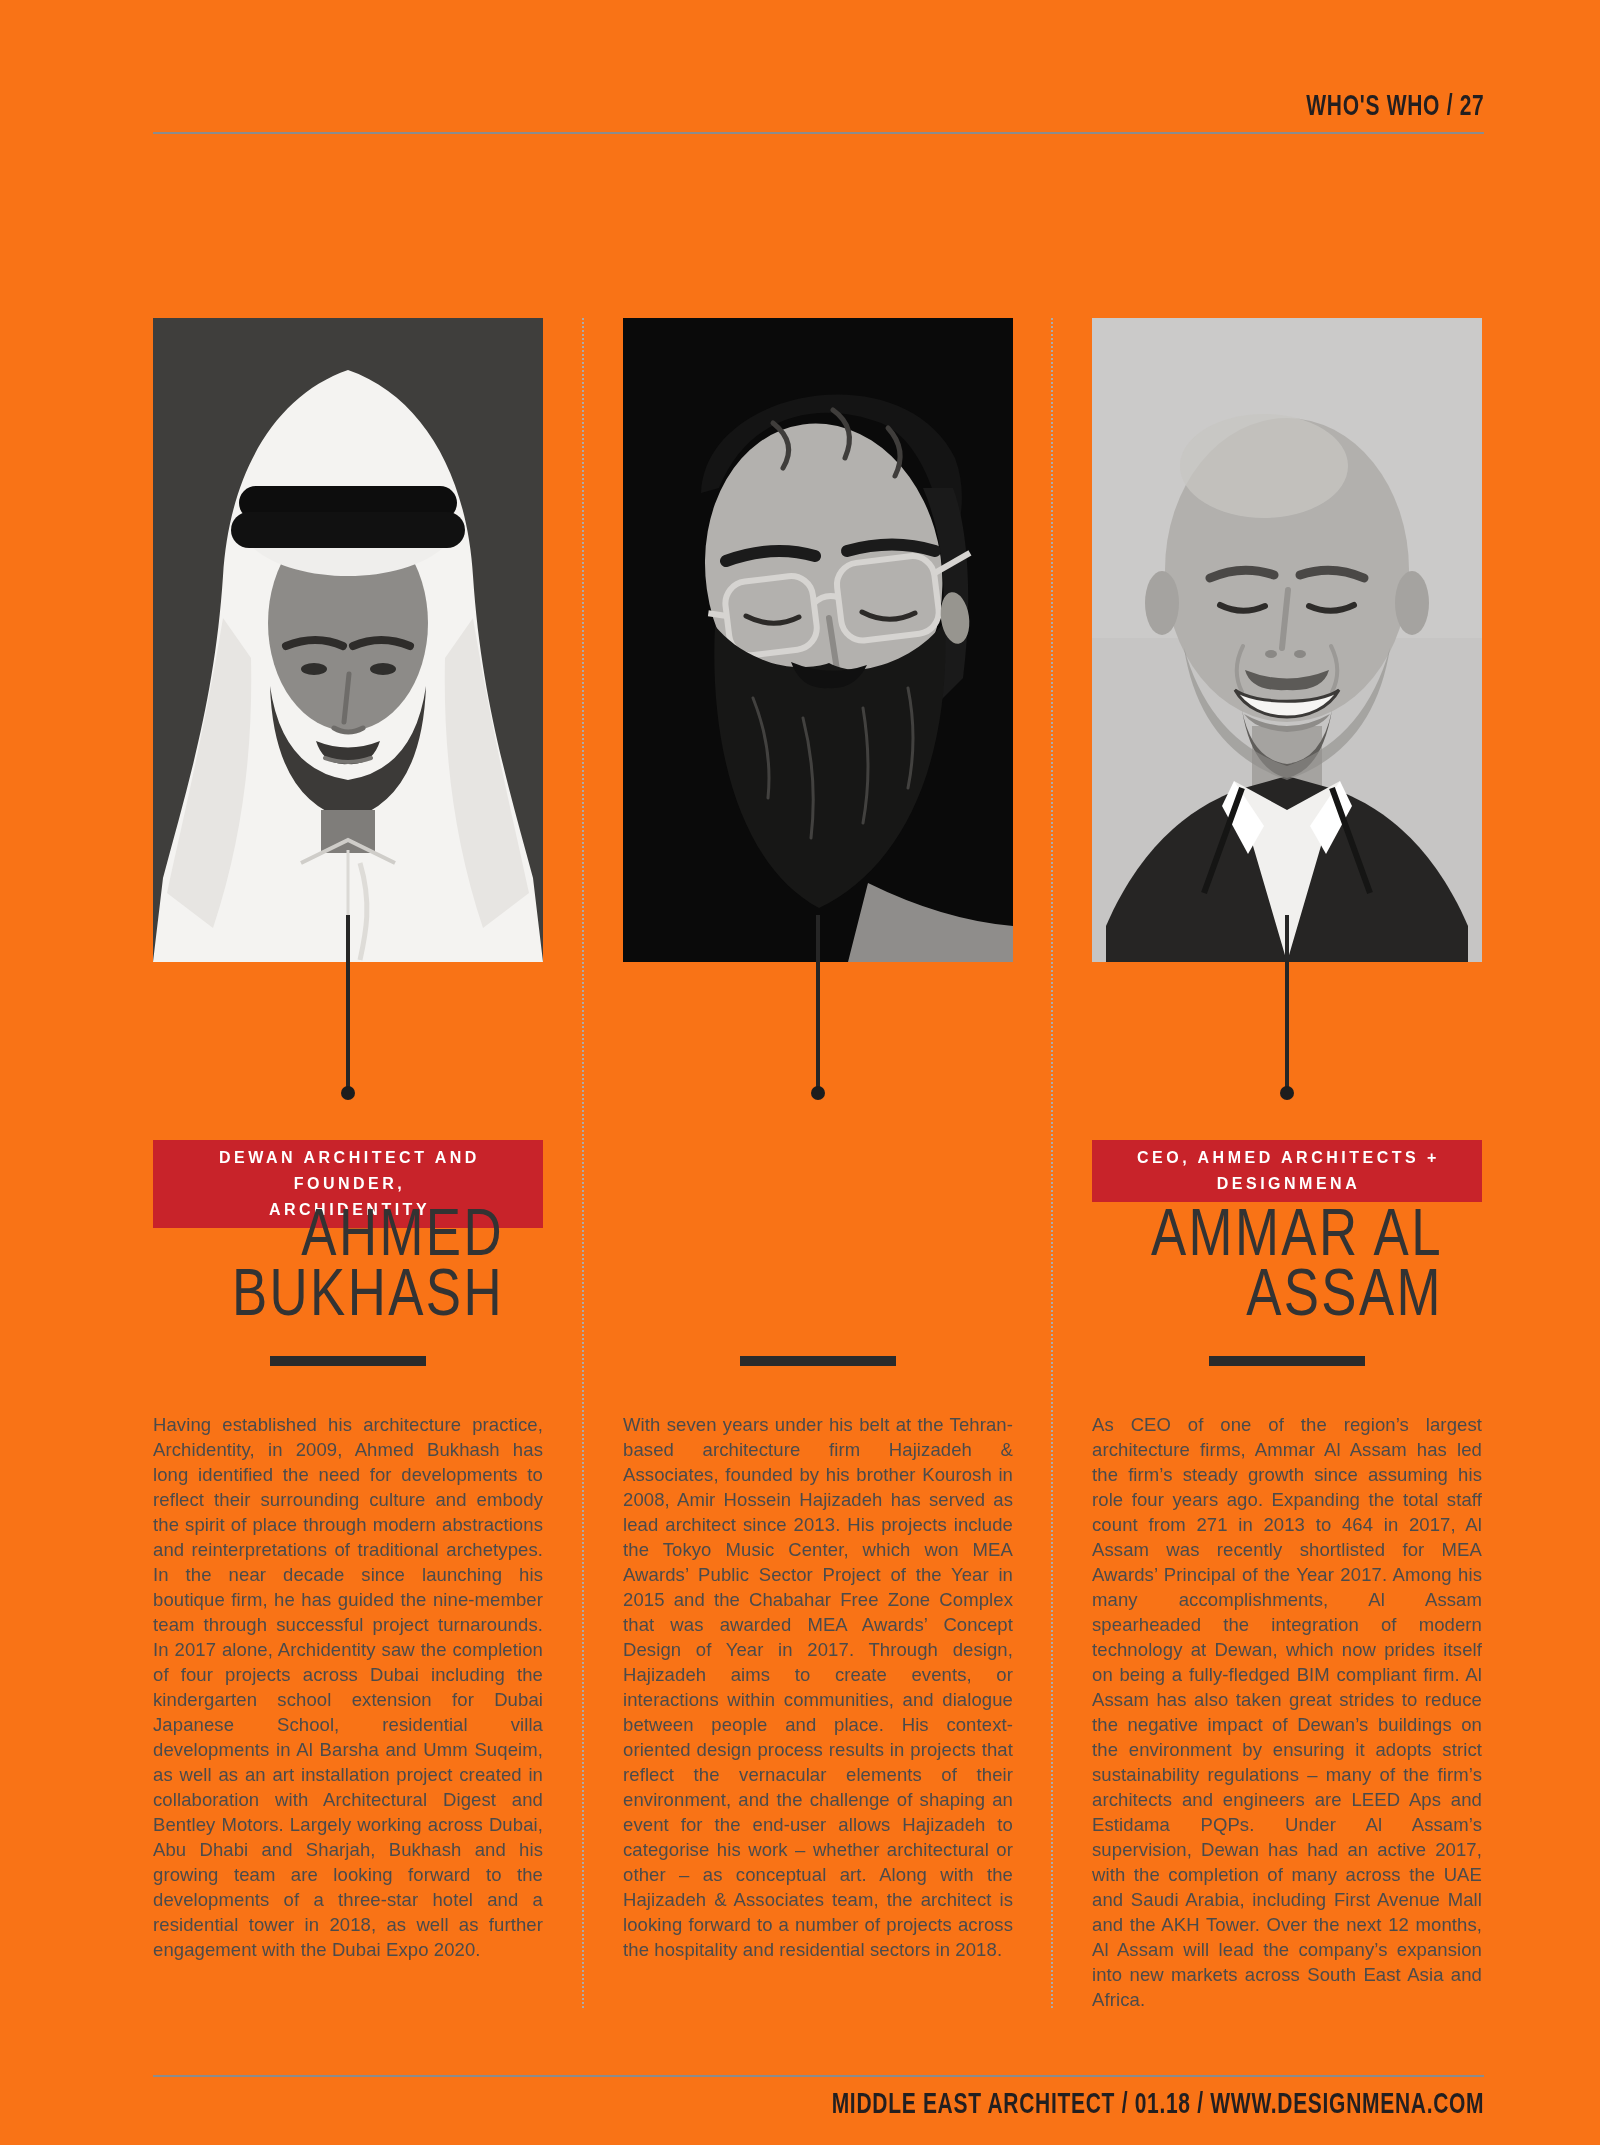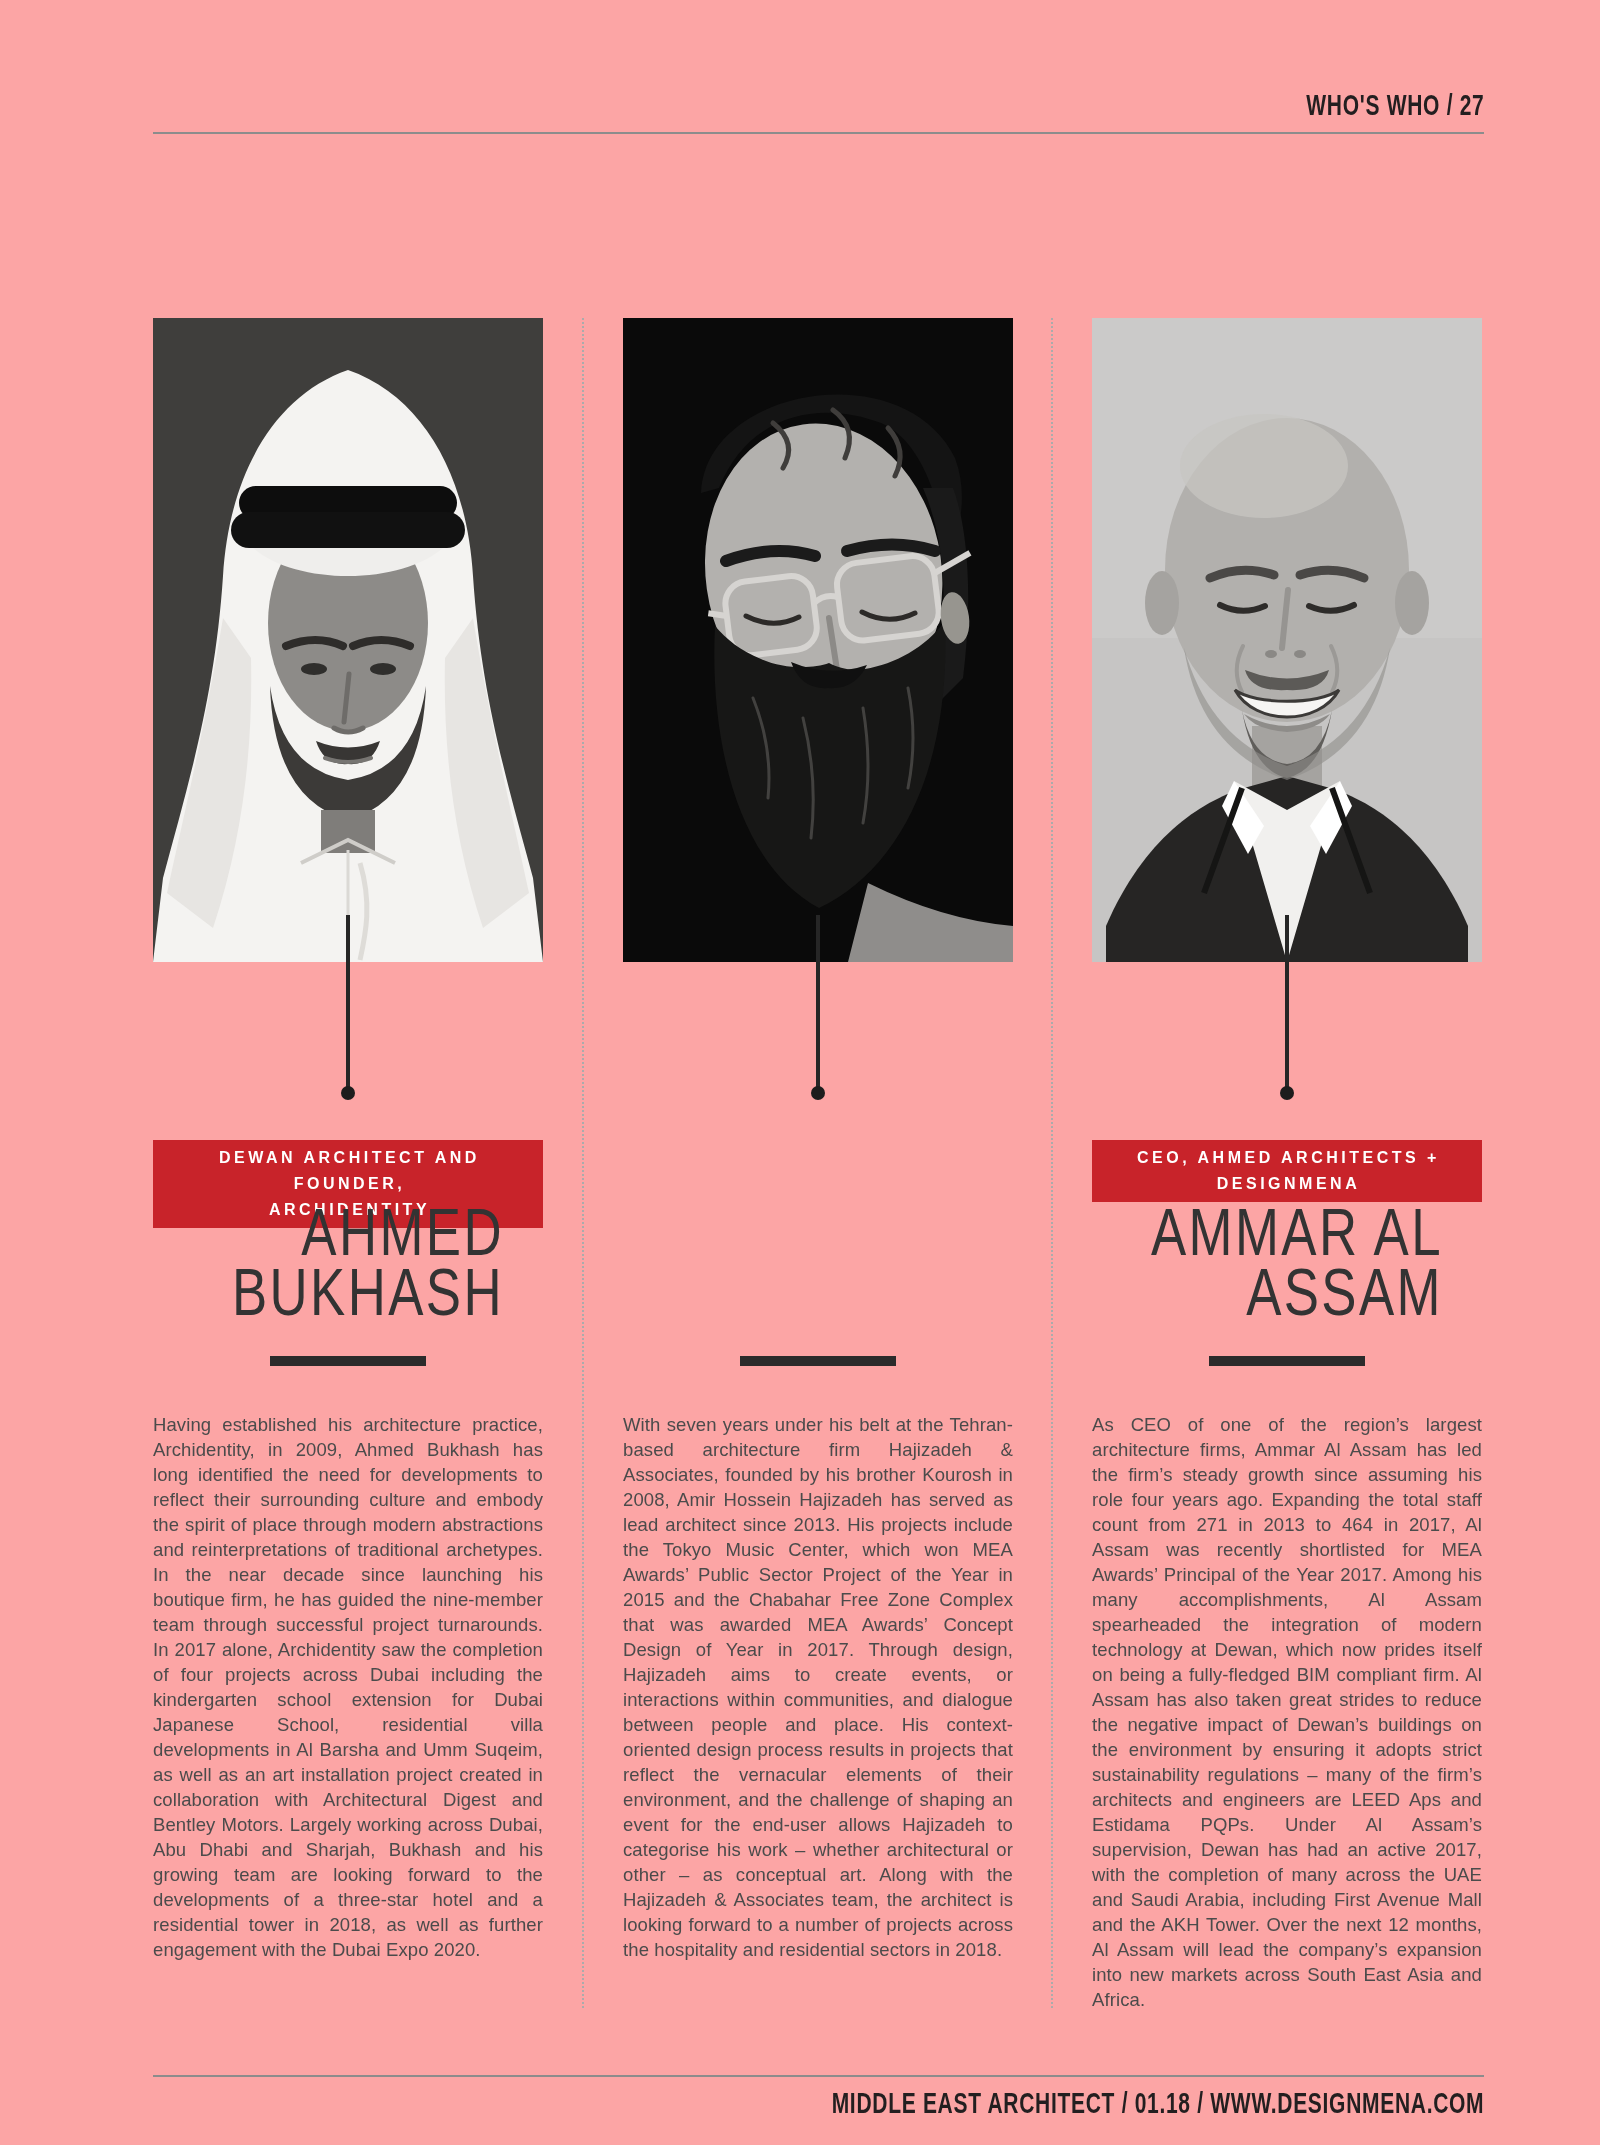--- a/index.html
+++ b/index.html
@@ -1,17 +1,17 @@
 <!DOCTYPE html>
 <html><head>
 <meta charset="utf-8">
 <style>
   html,body{margin:0;padding:0;background:#ffffff;}
   #page{
-    position:relative;width:1600px;height:2145px;background:#fca5a5;
+    position:relative;width:1600px;height:2145px;background:#f97316;
     font-family:"Liberation Sans",sans-serif;overflow:hidden;
   }
   .hdr-label{
     position:absolute;top:88px;right:116px;font-size:30px;font-weight:700;
     color:#231f20;letter-spacing:1px;white-space:nowrap;
     transform:scaleX(0.70);transform-origin:100% 50%;
   }
   .hdr-rule{position:absolute;left:153px;top:132px;width:1331px;height:2px;background:#8c8c8c;}
   .ftr-rule{position:absolute;left:153px;top:2075px;width:1331px;height:2px;background:#8c8c8c;}
   .ftr-label{

